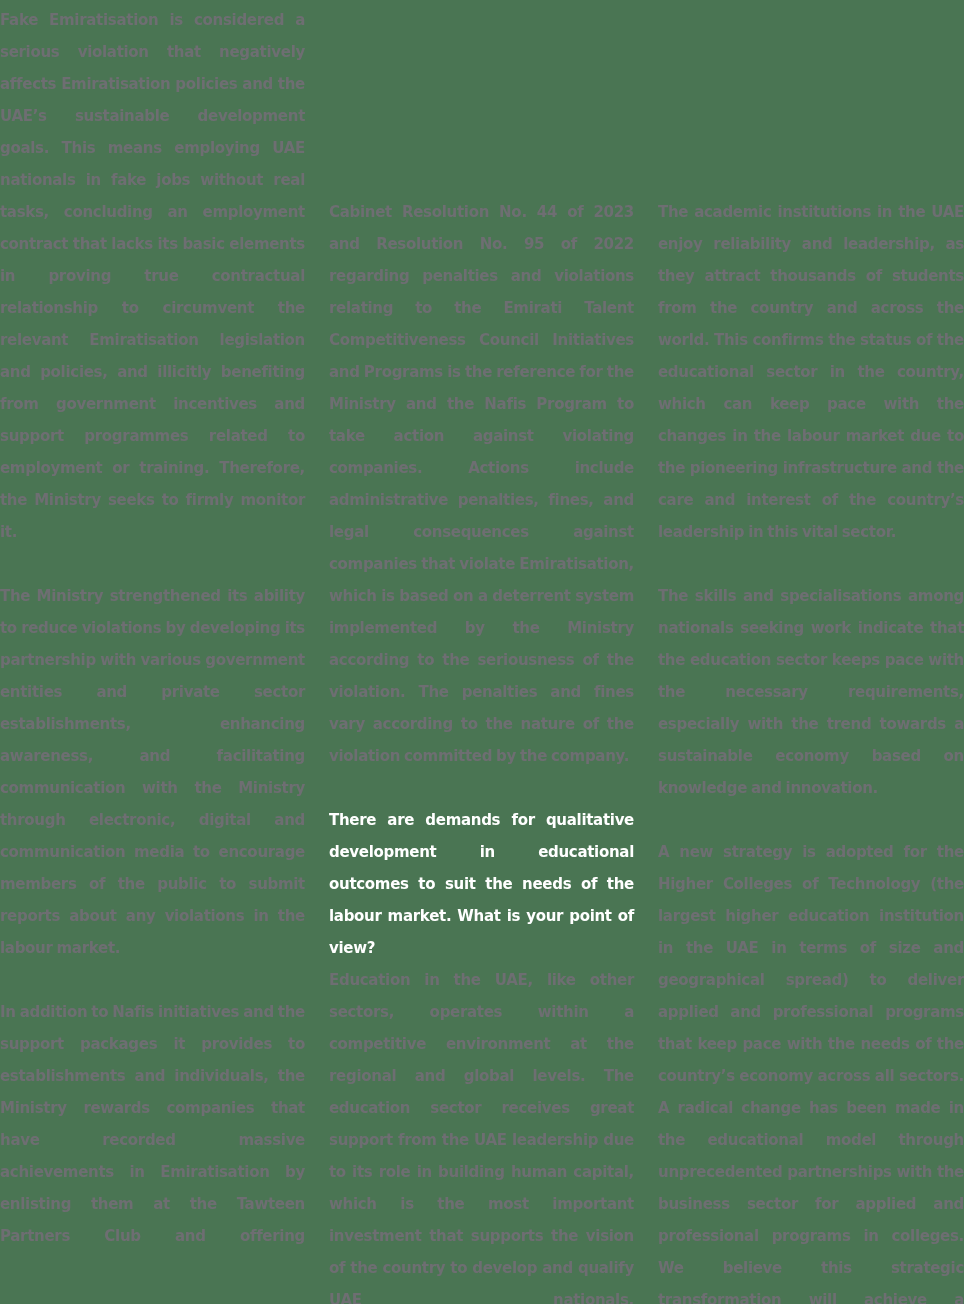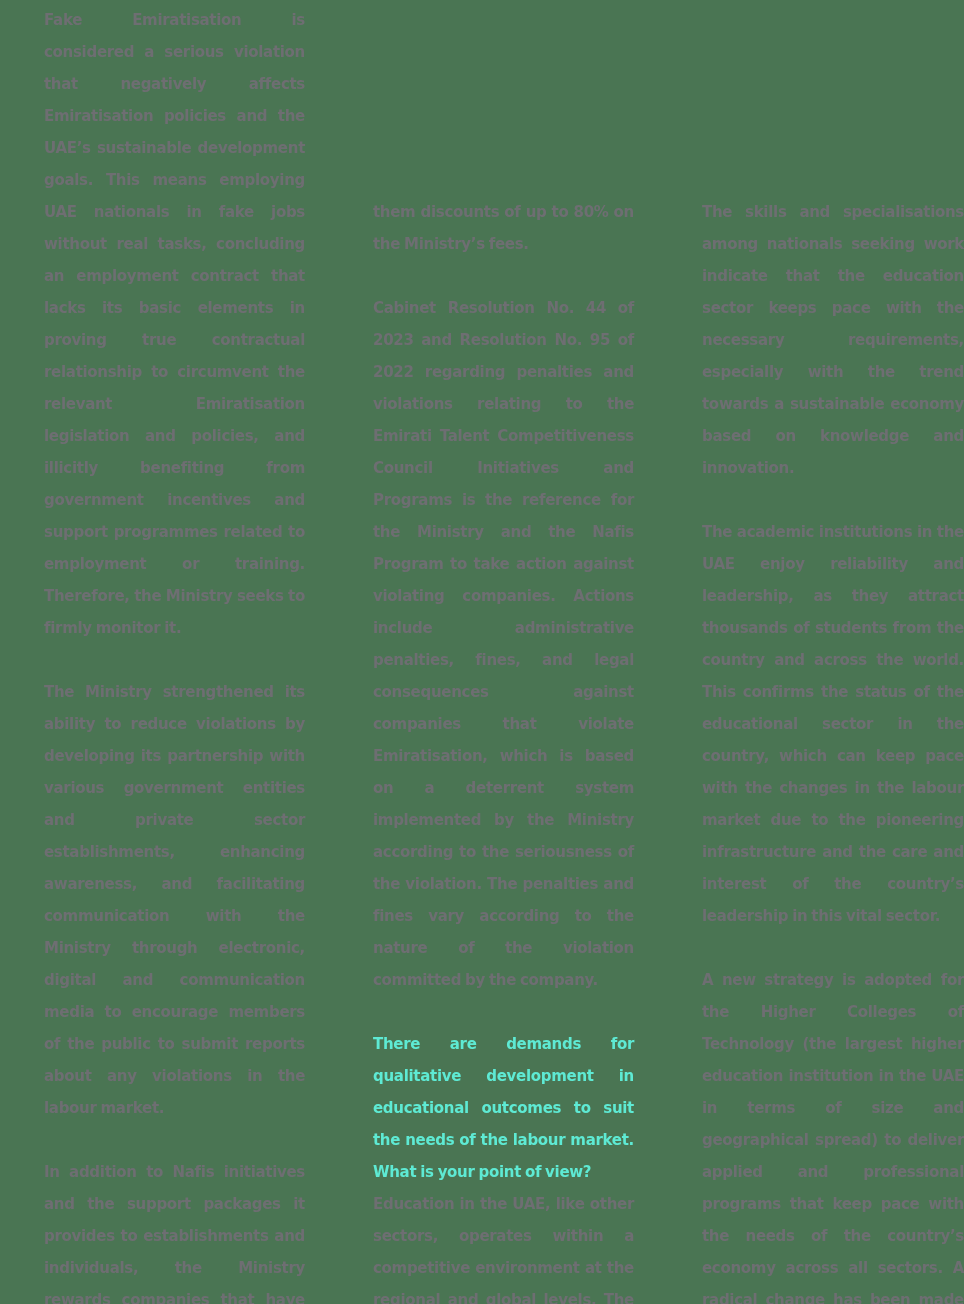--- a/index.html
+++ b/index.html
@@ -13,41 +13,40 @@
       position: absolute;
       width: 305px;
       color: #6e6e72;
       font-size: 15px;
       font-weight: bold;
       line-height: 32px;
       text-align: justify;
       letter-spacing: -0.3px;
       word-spacing: -1px;
     }
-    .col p { margin: 0 0 32px 0; padding-left: 44px; }
+    .col p { margin: 0 0 32px 0; }
     .col p:last-child { margin-bottom: 0; }
     .col .last-line-justify { text-align-last: justify; }
     #col-left { left: 0; top: 4px; }
     #col-mid { left: 329px; top: 196px; }
     #col-right { left: 658px; top: 196px; width: 306px; }
-    .question { color: #5eead4; margin-bottom: 0 !important; }
+    .question { color: #ffffff; margin-bottom: 0 !important; }
   </style>
 </head>
 <body>
 
 <div class="col" id="col-left">
   <p>Fake Emiratisation is considered a serious violation that negatively affects Emiratisation policies and the UAE’s sustainable development goals. This means employing UAE nationals in fake jobs without real tasks, concluding an employment contract that lacks its basic elements in proving true contractual relationship to circumvent the relevant Emiratisation legislation and policies, and illicitly benefiting from government incentives and support programmes related to employment or training. Therefore, the Ministry seeks to firmly monitor it.</p>
   <p>The Ministry strengthened its ability to reduce violations by developing its partnership with various government entities and private sector establishments, enhancing awareness, and facilitating communication with the Ministry through electronic, digital and communication media to encourage members of the public to submit reports about any violations in the labour market.</p>
   <p class="last-line-justify">In addition to Nafis initiatives and the support packages it provides to establishments and individuals, the Ministry rewards companies that have recorded massive achievements in Emiratisation by enlisting them at the Tawteen Partners Club and offering</p>
 </div>
 
 <div class="col" id="col-mid">
-  <p>them discounts of up to 80% on the Ministry’s fees.</p>
   <p>Cabinet Resolution No. 44 of 2023 and Resolution No. 95 of 2022 regarding penalties and violations relating to the Emirati Talent Competitiveness Council Initiatives and Programs is the reference for the Ministry and the Nafis Program to take action against violating companies. Actions include administrative penalties, fines, and legal consequences against companies that violate Emiratisation, which is based on a deterrent system implemented by the Ministry according to the seriousness of the violation. The penalties and fines vary according to the nature of the violation committed by the company.</p>
   <p class="question">There are demands for qualitative development in educational outcomes to suit the needs of the labour market. What is your point of view?</p>
   <p class="last-line-justify">Education in the UAE, like other sectors, operates within a competitive environment at the regional and global levels. The education sector receives great support from the UAE leadership due to its role in building human capital, which is the most important investment that supports the vision of the country to develop and qualify UAE nationals.</p>
 </div>
 
 <div class="col" id="col-right">
+  <p>The academic institutions in the UAE enjoy reliability and leadership, as they attract thousands of students from the country and across the world. This confirms the status of the educational sector in the country, which can keep pace with the changes in the labour market due to the pioneering infrastructure and the care and interest of the country’s leadership in this vital sector.</p>
   <p>The skills and specialisations among nationals seeking work indicate that the education sector keeps pace with the necessary requirements, especially with the trend towards a sustainable economy based on knowledge and innovation.</p>
-  <p>The academic institutions in the UAE enjoy reliability and leadership, as they attract thousands of students from the country and across the world. This confirms the status of the educational sector in the country, which can keep pace with the changes in the labour market due to the pioneering infrastructure and the care and interest of the country’s leadership in this vital sector.</p>
   <p class="last-line-justify">A new strategy is adopted for the Higher Colleges of Technology (the largest higher education institution in the UAE in terms of size and geographical spread) to deliver applied and professional programs that keep pace with the needs of the country’s economy across all sectors. A radical change has been made in the educational model through unprecedented partnerships with the business sector for applied and professional programs in colleges. We believe this strategic transformation will achieve a qualitative leap in</p>
 </div>
 
 </body></html>

